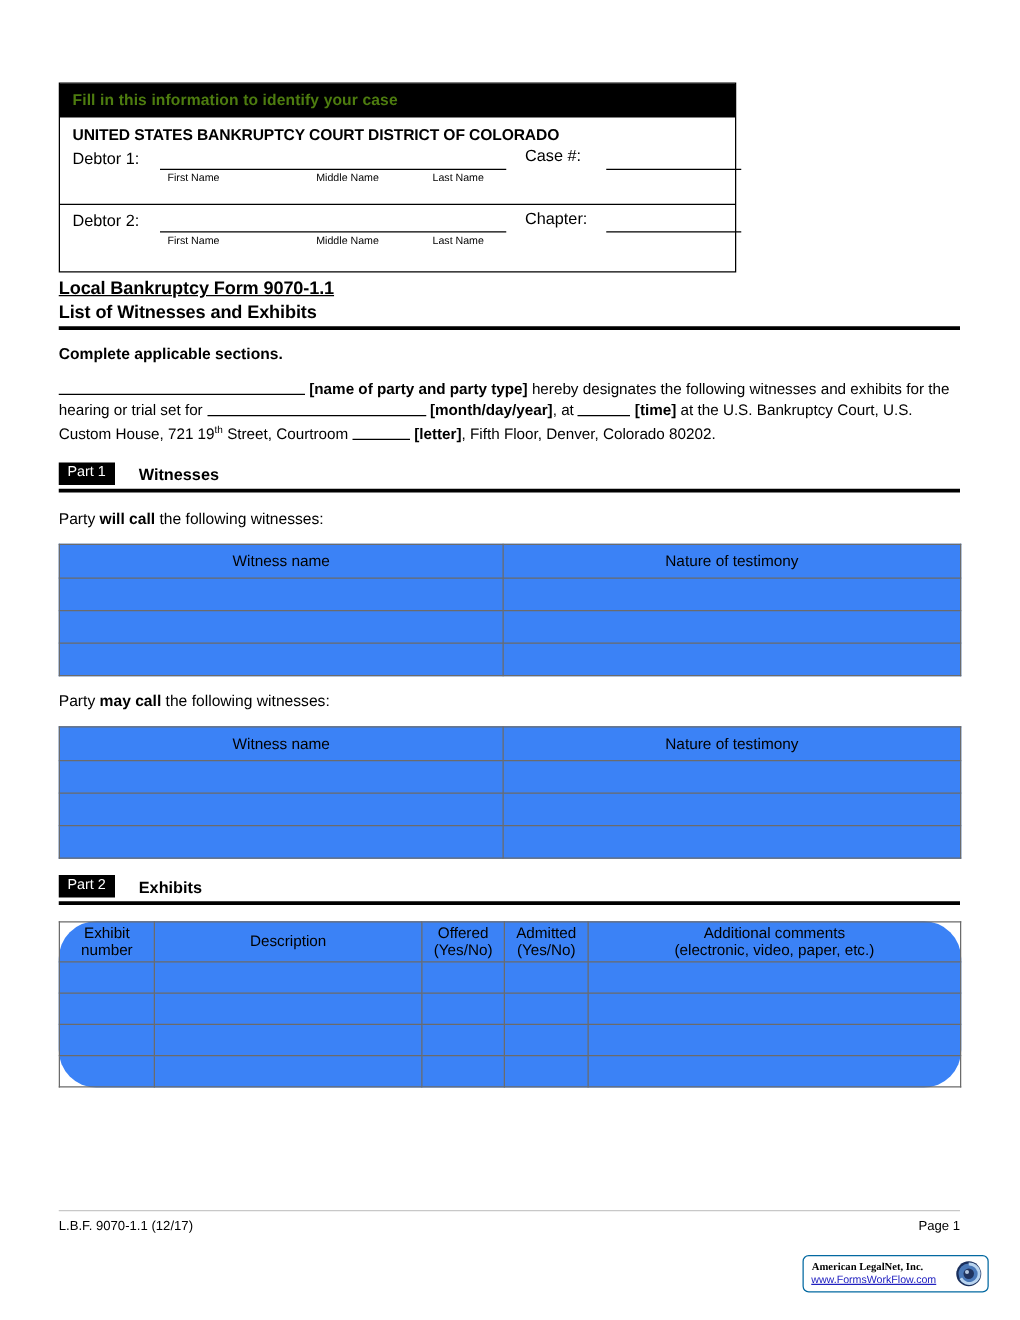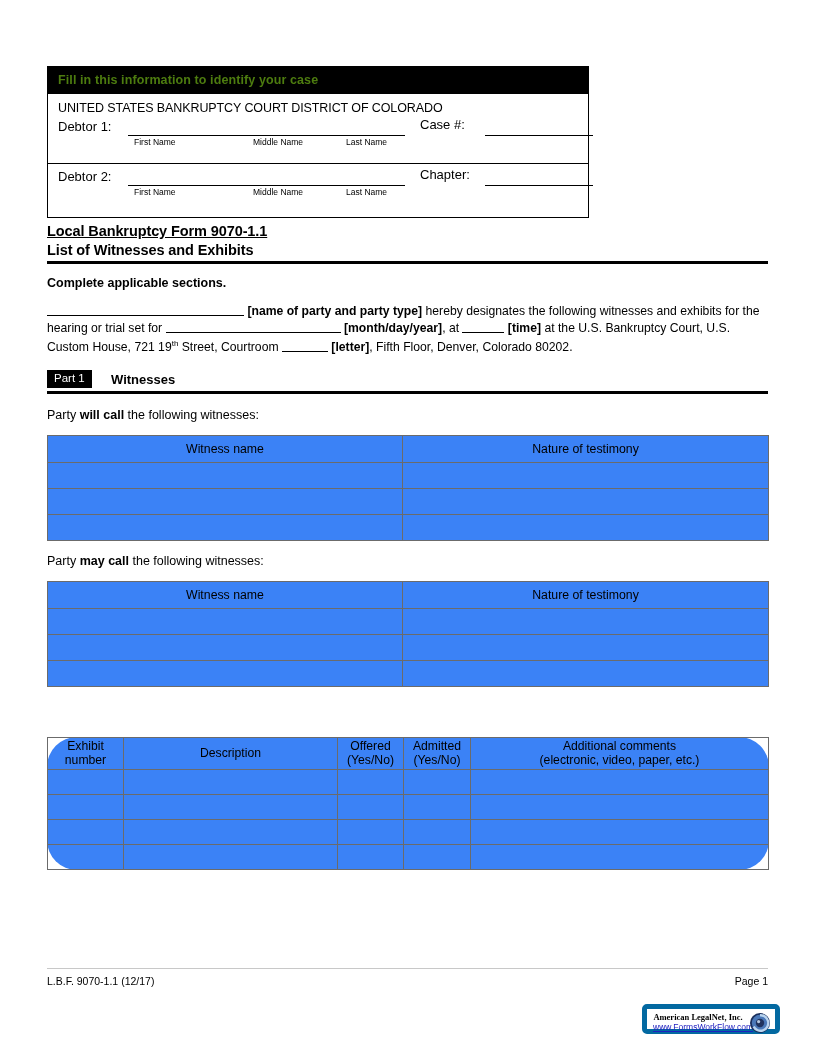--- a/index.html
+++ b/index.html
@@ -35,21 +35,21 @@
     font-size: 12.5px;
     font-weight: bold;
     padding: 6px 10px 7px 10px;
     letter-spacing: 0.1px;
   }
   .case-box-body {
     padding: 7px 10px 0 10px;
   }
   .court-name {
     font-size: 12.5px;
-    font-weight: normal;
+    font-weight: bold;
     letter-spacing: -0.1px;
     white-space: nowrap;
     margin-bottom: 2px;
   }
   .debtor-row {
     position: relative;
     height: 50px;
   }
   .debtor-label {
     position: absolute;
@@ -246,23 +246,23 @@
     top: 975px;
     font-size: 10.5px;
     padding-left: 48px;
   }
 
   
   .vendor-logo {
     position: absolute;
     left: 642px;
     top: 1004px;
-    width: 138px;
+    width: 149px;
     height: 30px;
-    border: 5px solid #0369a1;
+    border: 1px solid #0369a1;
     border-radius: 5px;
     background: #ffffff;
     box-sizing: border-box;
   }
   .vendor-text {
     position: absolute;
     left: 6px;
     top: 3px;
     width: 90px;
     text-align: center;
@@ -394,20 +394,25 @@
         <td class="empty-cell"></td>
         <td class="empty-cell"></td>
       </tr>
       <tr>
         <td class="empty-cell"></td>
         <td class="empty-cell"></td>
       </tr>
     </tbody>
   </table>
 
+  <div class="part-header" style="top:700px">
+    <span class="part-badge">Part 2</span>
+    <span class="part-name">Exhibits</span>
+    <div class="part-rule"></div>
+  </div>
 
   <table class="grid exhibit-table" style="top:737px">
     <colgroup>
       <col style="width:76px">
         <col style="width:214px">
         <col style="width:66px">
       <col style="width:67px">
         <col style="width:298px">
     </colgroup>
     <thead>

